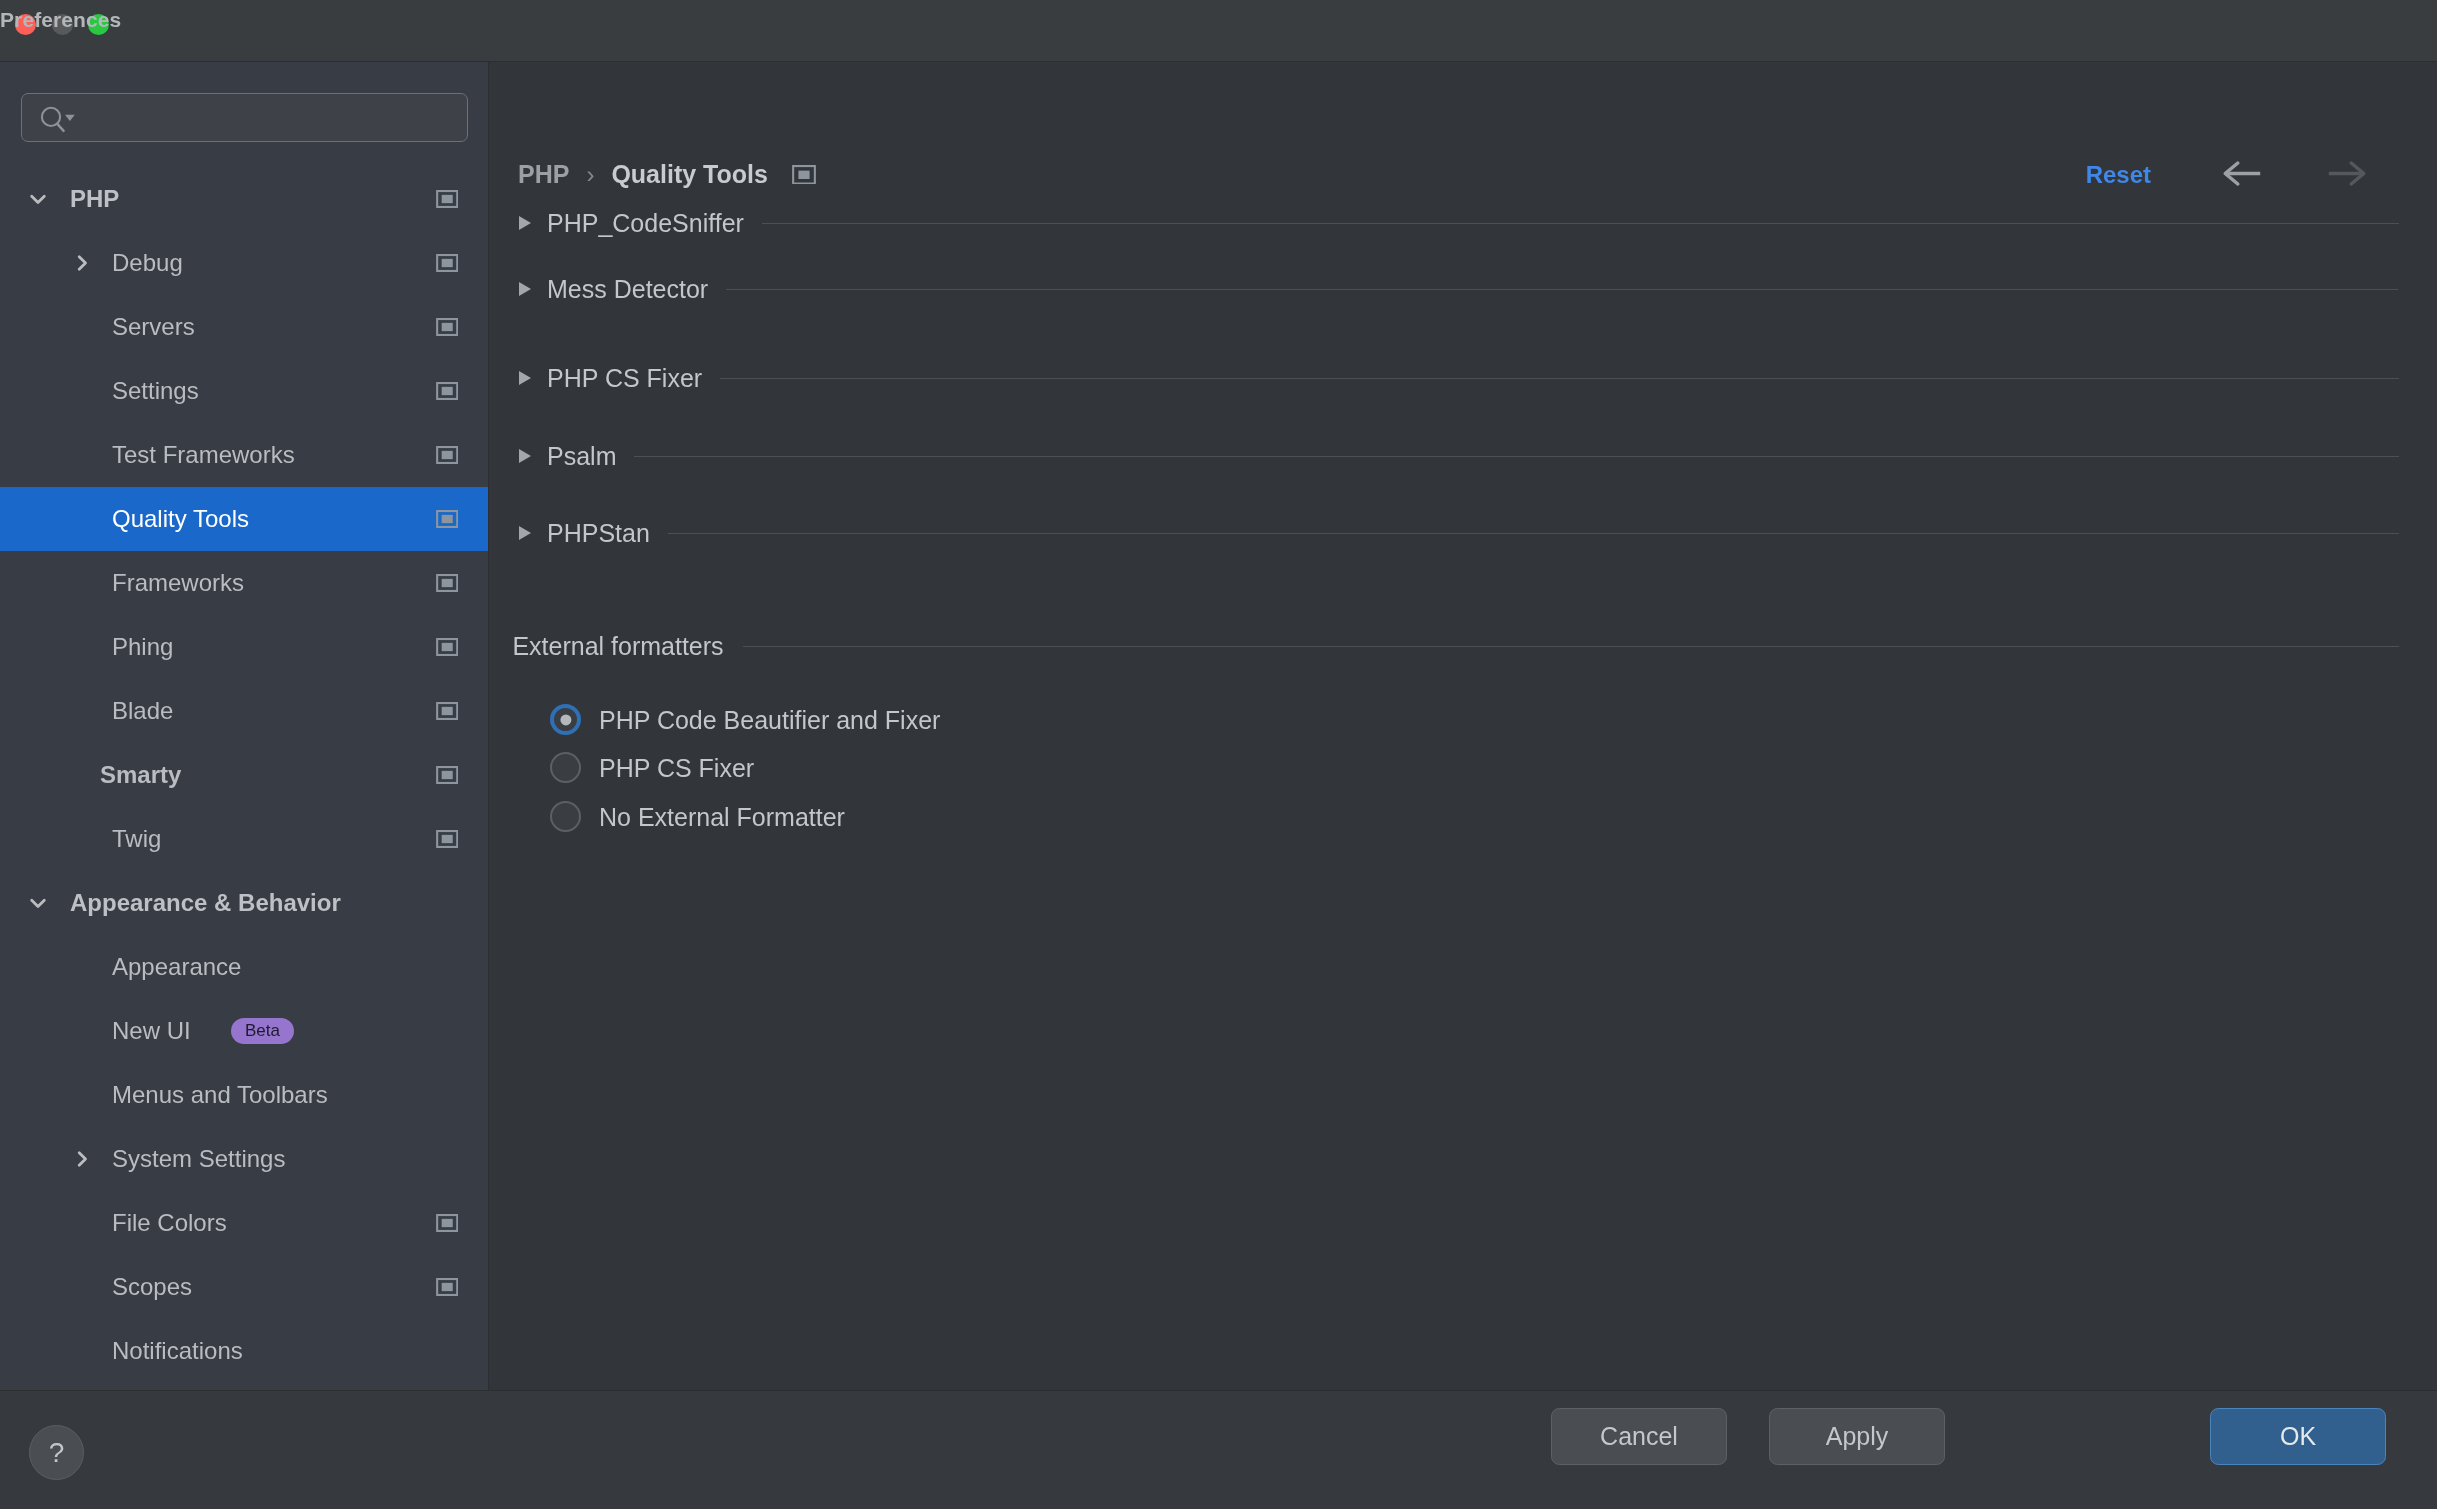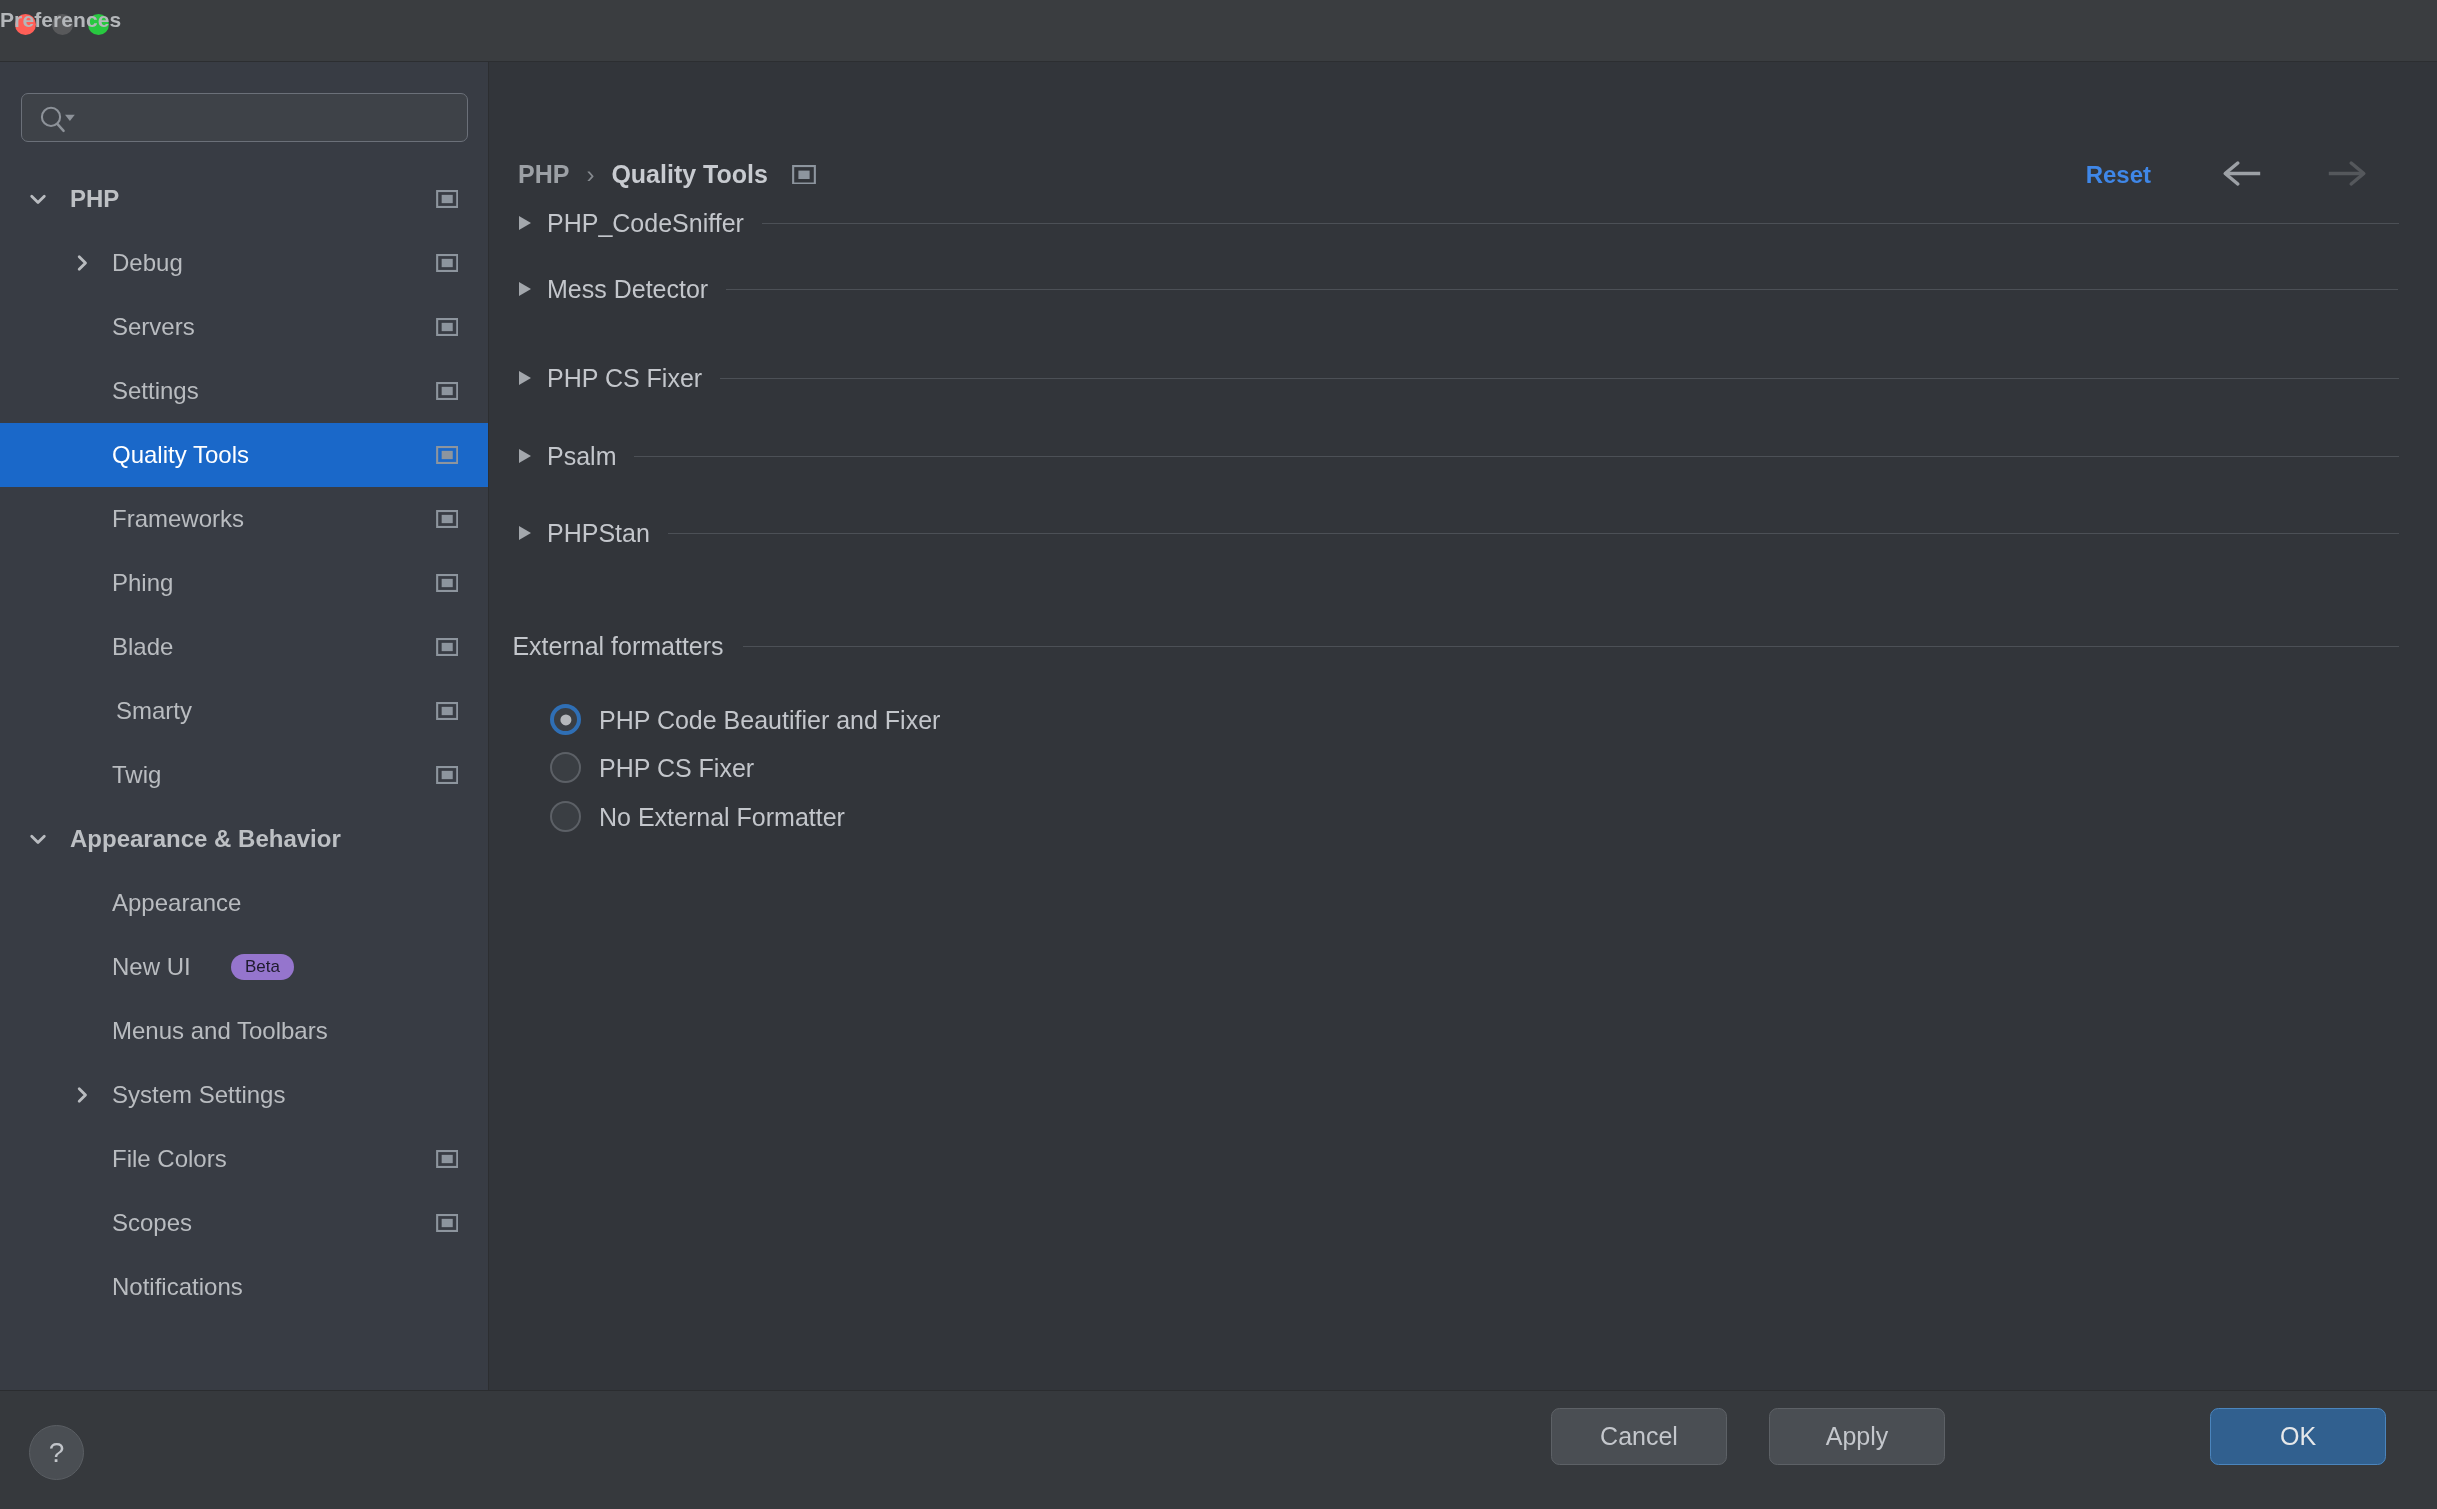--- a/index.html
+++ b/index.html
@@ -256,20 +256,27 @@
               <rect x="8" y="7" width="16" height="12" fill="#8d959e"></rect>
             </svg></span>
         </div>
         <div class="tree-row">
           <span class="tree-label" style="left: 112px;">Settings</span>
           <span class="scope-ic"><svg width="22.4" height="18" viewBox="0 0 32 26">
               <rect x="1.5" y="1.5" width="29" height="23" fill="none" stroke="#8d959e" stroke-width="3"></rect>
               <rect x="8" y="7" width="16" height="12" fill="#8d959e"></rect>
             </svg></span>
         </div>
+        <div class="tree-row">
+          <span class="tree-label" style="left: 112px;">Test Frameworks</span>
+          <span class="scope-ic"><svg width="22.4" height="18" viewBox="0 0 32 26">
+              <rect x="1.5" y="1.5" width="29" height="23" fill="none" stroke="#8d959e" stroke-width="3"></rect>
+              <rect x="8" y="7" width="16" height="12" fill="#8d959e"></rect>
+            </svg></span>
+        </div>
         <div class="tree-row selected">
           <span class="tree-label" style="left: 112px;">Quality Tools</span>
           <span class="scope-ic"><svg width="22.4" height="18" viewBox="0 0 32 26">
               <rect x="1.5" y="1.5" width="29" height="23" fill="none" stroke="#8d959e" stroke-width="3"></rect>
               <rect x="8" y="7" width="16" height="12" fill="#8d959e"></rect>
             </svg></span>
         </div>
         <div class="tree-row">
           <span class="tree-label" style="left: 112px;">Frameworks</span>
           <span class="scope-ic"><svg width="22.4" height="18" viewBox="0 0 32 26">
@@ -285,21 +292,21 @@
             </svg></span>
         </div>
         <div class="tree-row">
           <span class="tree-label" style="left: 112px;">Blade</span>
           <span class="scope-ic"><svg width="22.4" height="18" viewBox="0 0 32 26">
               <rect x="1.5" y="1.5" width="29" height="23" fill="none" stroke="#8d959e" stroke-width="3"></rect>
               <rect x="8" y="7" width="16" height="12" fill="#8d959e"></rect>
             </svg></span>
         </div>
         <div class="tree-row">
-          <span class="tree-label" style="left: 116px;">Smarty</span>
+          <span class="tree-label" style="left: 100px; font-weight: bold;">Smarty</span>
           <span class="scope-ic"><svg width="22.4" height="18" viewBox="0 0 32 26">
               <rect x="1.5" y="1.5" width="29" height="23" fill="none" stroke="#8d959e" stroke-width="3"></rect>
               <rect x="8" y="7" width="16" height="12" fill="#8d959e"></rect>
             </svg></span>
         </div>
         <div class="tree-row">
           <span class="tree-label" style="left: 112px;">Twig</span>
           <span class="scope-ic"><svg width="22.4" height="18" viewBox="0 0 32 26">
               <rect x="1.5" y="1.5" width="29" height="23" fill="none" stroke="#8d959e" stroke-width="3"></rect>
               <rect x="8" y="7" width="16" height="12" fill="#8d959e"></rect>

